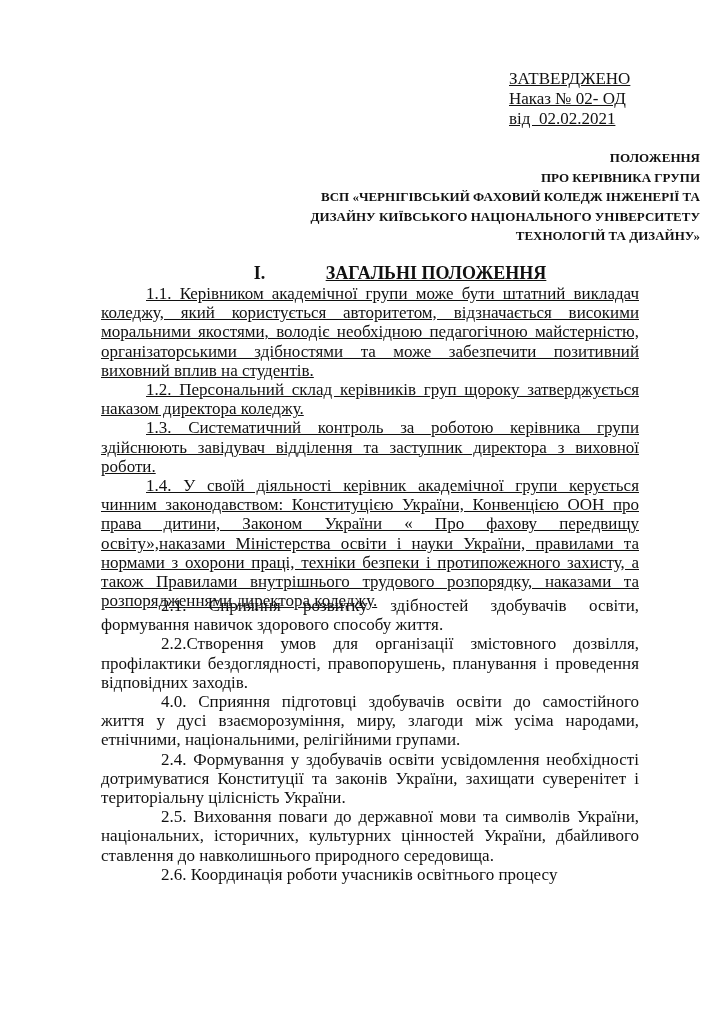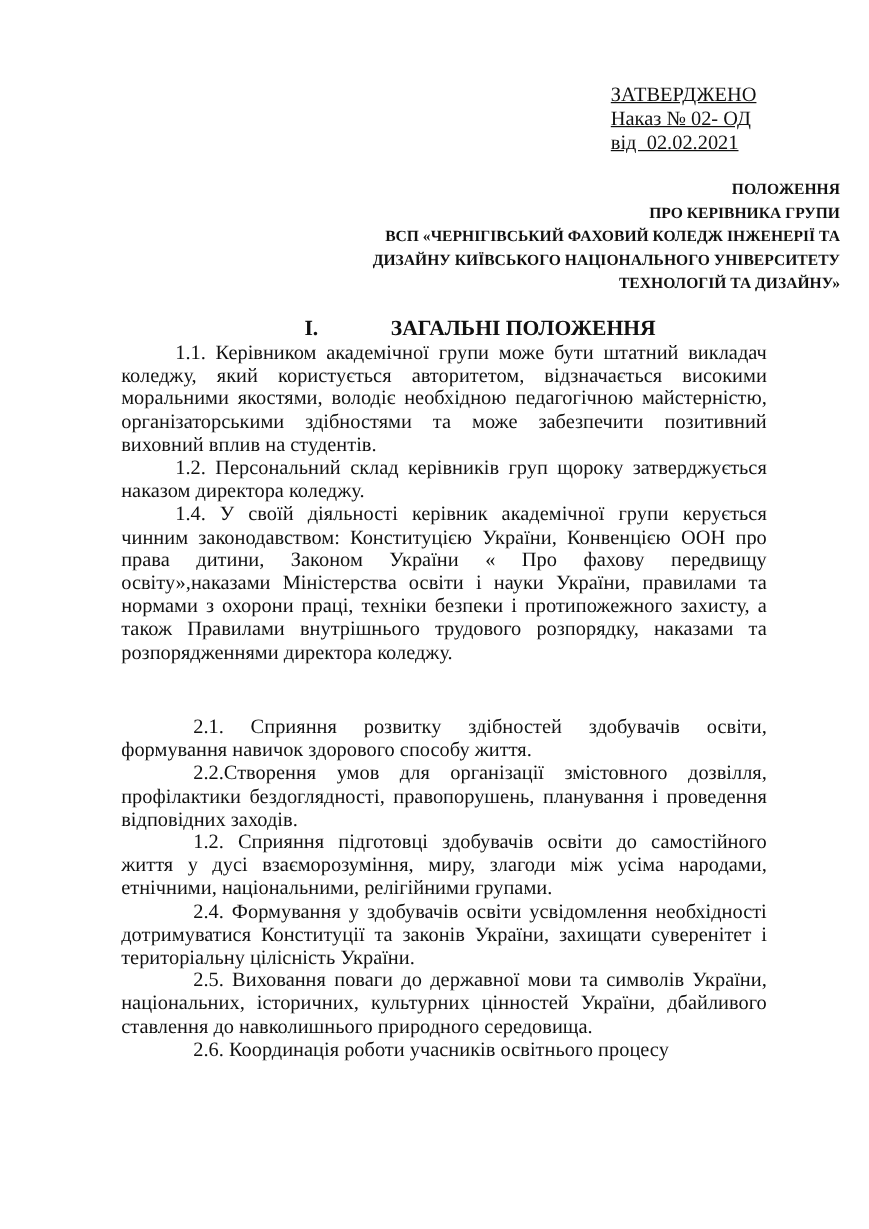--- a/index.html
+++ b/index.html
@@ -26,29 +26,30 @@
 </div>
 
 <div class="title-block">
   <div>ПОЛОЖЕННЯ</div>
   <div>ПРО КЕРІВНИКА ГРУПИ</div>
   <div>ВСП «ЧЕРНІГІВСЬКИЙ ФАХОВИЙ КОЛЕДЖ ІНЖЕНЕРІЇ ТА</div>
   <div>ДИЗАЙНУ КИЇВСЬКОГО НАЦІОНАЛЬНОГО УНІВЕРСИТЕТУ</div>
   <div>ТЕХНОЛОГІЙ ТА ДИЗАЙНУ»</div>
 </div>
 
-<div class="section" style="top:263px;">
+<div class="section" style="top:263px;text-decoration:underline;">
   <div class="sec-head sec1-head">
     <span class="num">I.</span><span>ЗАГАЛЬНІ ПОЛОЖЕННЯ</span>
   </div>
   <p>1.1. Керівником академічної групи може бути штатний викладач коледжу, який користується авторитетом, відзначається високими моральними якостями, володіє необхідною педагогічною майстерністю, організаторськими здібностями та може забезпечити позитивний виховний вплив на студентів.</p>
   <p>1.2. Персональний склад  керівників груп щороку затверджується наказом директора коледжу.</p>
+  <p>1.3.  Систематичний контроль за роботою керівника групи здійснюють завідувач відділення та заступник директора з виховної роботи.</p>
   <p>1.4. У своїй діяльності керівник академічної групи керується чинним законодавством: Конституцією України, Конвенцією ООН про права дитини, Законом України « Про фахову передвищу освіту»,наказами Міністерства освіти і науки України, правилами та нормами з охорони праці, техніки безпеки і протипожежного захисту, а також Правилами внутрішнього трудового розпорядку, наказами та розпорядженнями директора коледжу.</p>
 </div>
 
 <div class="section" style="top:596px;">
   <p class="ind2">2.1. Сприяння розвитку здібностей здобувачів освіти, формування навичок здорового способу життя.</p>
   <p class="ind2">2.2.Створення умов для організації змістовного дозвілля, профілактики бездоглядності, правопорушень, планування і проведення відповідних заходів.</p>
-  <p class="ind2">1.2. Сприяння підготовці здобувачів освіти  до самостійного життя у дусі взаєморозуміння, миру, злагоди між усіма народами, етнічними, національними, релігійними групами.</p>
+  <p class="ind2">4.0. Сприяння підготовці здобувачів освіти  до самостійного життя у дусі взаєморозуміння, миру, злагоди між усіма народами, етнічними, національними, релігійними групами.</p>
   <p class="ind2">2.4. Формування у здобувачів освіти усвідомлення необхідності дотримуватися Конституції та законів України, захищати суверенітет і територіальну цілісність України.</p>
   <p class="ind2">2.5. Виховання поваги до державної мови та символів України, національних, історичних, культурних цінностей України, дбайливого ставлення до навколишнього природного середовища.</p>
   <p class="ind2">2.6.  Координація роботи учасників освітнього процесу</p>
 </div>
 
 </body></html>

